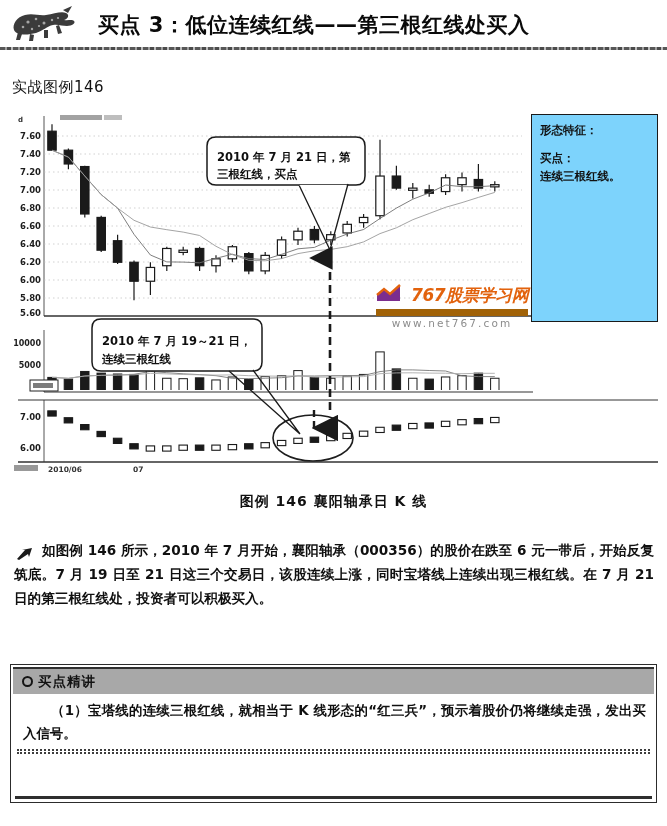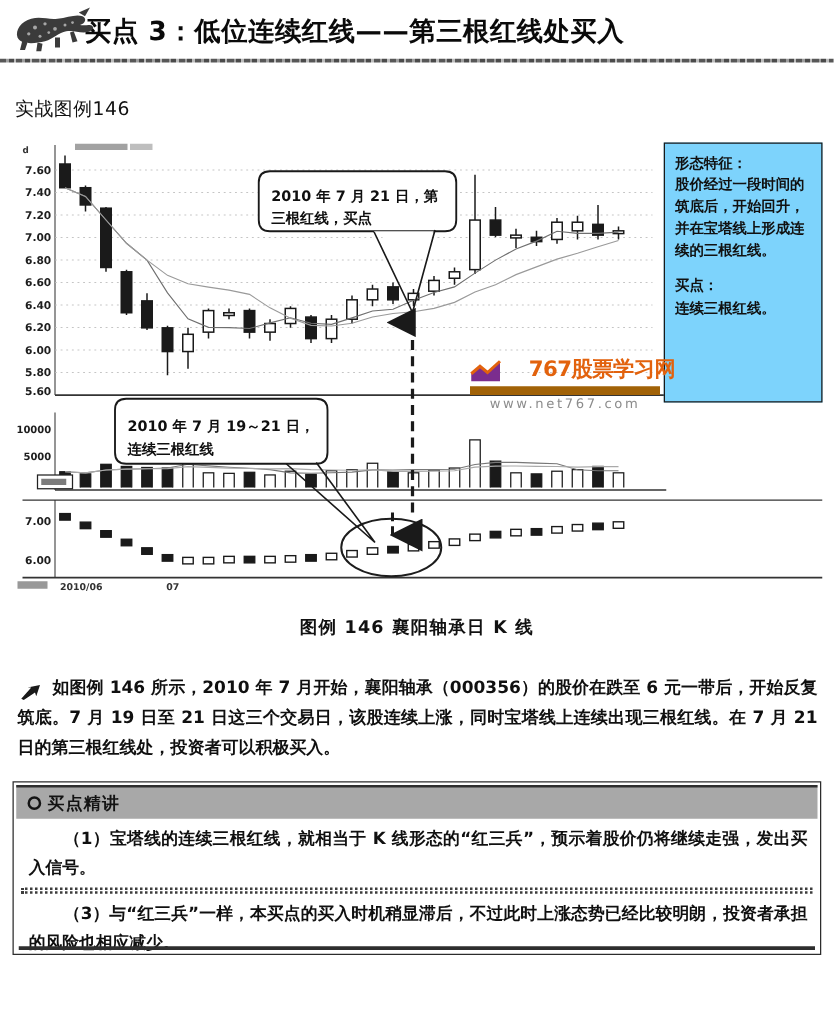--- a/index.html
+++ b/index.html
@@ -10,21 +10,21 @@
     font-family: "DejaVu Sans", "Liberation Sans", sans-serif;
     color: #111;
     position: relative;
     overflow: hidden;
   }
 
   
   .page-header {
     position: relative;
     height: 50px;
-    padding-left: 68px;
+    padding-left: 98px;
     display: flex;
     align-items: center;
   }
   .bull-logo {
     position: absolute;
     left: 6px; top: 4px;
     width: 76px; height: 40px;
   }
   .header-title {
     font-size: 21px;
@@ -75,21 +75,21 @@
   .feature-box .gap { height: 11px; }
 
   
   .watermark {
     position: absolute;
     left: 376px; top: 284px;
     width: 152px;
     text-align: center;
     pointer-events: none;
   }
-  .wm-row { display: flex; align-items: flex-end; gap: 21px; }
+  .wm-row { display: flex; align-items: flex-start; gap: 9px; font-style: italic; }
   .wm-mark { width: 26px; height: 19px; flex: 0 0 auto; }
   .wm-name {
     font-size: 17px; font-weight: bold;
     color: #e2620d; letter-spacing: -0.4px;
     white-space: nowrap;
   }
   .wm-url {
     margin-top: 2px;
     font-size: 10.5px;
     letter-spacing: 2.1px;
@@ -123,21 +123,21 @@
   }
   .para-marker {
     position: absolute;
     left: 16px; top: 546px;
     width: 18px; height: 14px;
   }
 
   
   .tips-panel {
     position: absolute;
-    left: 10px; top: 625px;
+    left: 10px; top: 664px;
     width: 647px; height: 139px;
     border: 1px solid #2c2c2c;
   }
   .tips-head {
     position: relative;
     height: 27px;
     margin: 2px 2px 0 2px;
     background: #a8a8a8;
     display: flex;
     align-items: center;
@@ -436,21 +436,20 @@
       <path d="M84 218 q0 -9 9 -9 h152 q9 0 9 9 v34 q0 9 -9 9 h-152 q-9 0 -9 -9 Z" fill="#ffffff" stroke="#1a1a1a" stroke-width="1.5"></path>
       <path d="M221 261 L292 324 M245 260 L292 324" fill="none" stroke="#1a1a1a" stroke-width="1.3"></path>
       <text x="94" y="235" font-size="11.5" font-weight="bold" fill="#0f0f0f" font-family="'DejaVu Sans',sans-serif">2010 年 7 月 19～21 日，</text>
       <text x="94" y="253" font-size="11.5" font-weight="bold" fill="#0f0f0f" font-family="'DejaVu Sans',sans-serif">连续三根红线</text>
     </g>
   </svg>
 </div>
 
 <div class="feature-box">
   <p>形态特征：</p>
-  <p>股价经过一段时间的筑底后，开始回升，并在宝塔线上形成连续的三根红线。</p>
   <div class="gap"></div>
   <p>买点：</p>
   <p>连续三根红线。</p>
 </div>
 
 <div class="watermark">
   <div class="wm-row">
     <span class="wm-mark">
       <svg viewBox="0 0 26 19" width="26" height="19" aria-hidden="true">
         <path d="M1 17 L1 11 L8 5 L14 10 L24 1 L24 17 Z" fill="#7b2d8e"></path>
@@ -472,15 +471,14 @@
 <div class="body-para">如图例 146 所示，2010 年 7 月开始，襄阳轴承（000356）的股价在跌至 6 元一带后，开始反复筑底。7 月 19 日至 21 日这三个交易日，该股连续上涨，同时宝塔线上连续出现三根红线。在 7 月 21 日的第三根红线处，投资者可以积极买入。</div>
 
 <div class="tips-panel">
   <div class="tips-head">
     <span class="ring"></span>
     <span class="tips-head-title">买点精讲</span>
   </div>
   <div class="tip">（1）宝塔线的连续三根红线，就相当于 K 线形态的“红三兵”，预示着股价仍将继续走强，发出买入信号。</div>
   <div class="tip-sep"></div>
   <div class="tip-sep"></div>
-  <div class="tip">（3）与“红三兵”一样，本买点的买入时机稍显滞后，不过此时上涨态势已经比较明朗，投资者承担的风险也相应减少。</div>
   <div class="tips-foot"></div>
 </div>
 
 </body></html>

